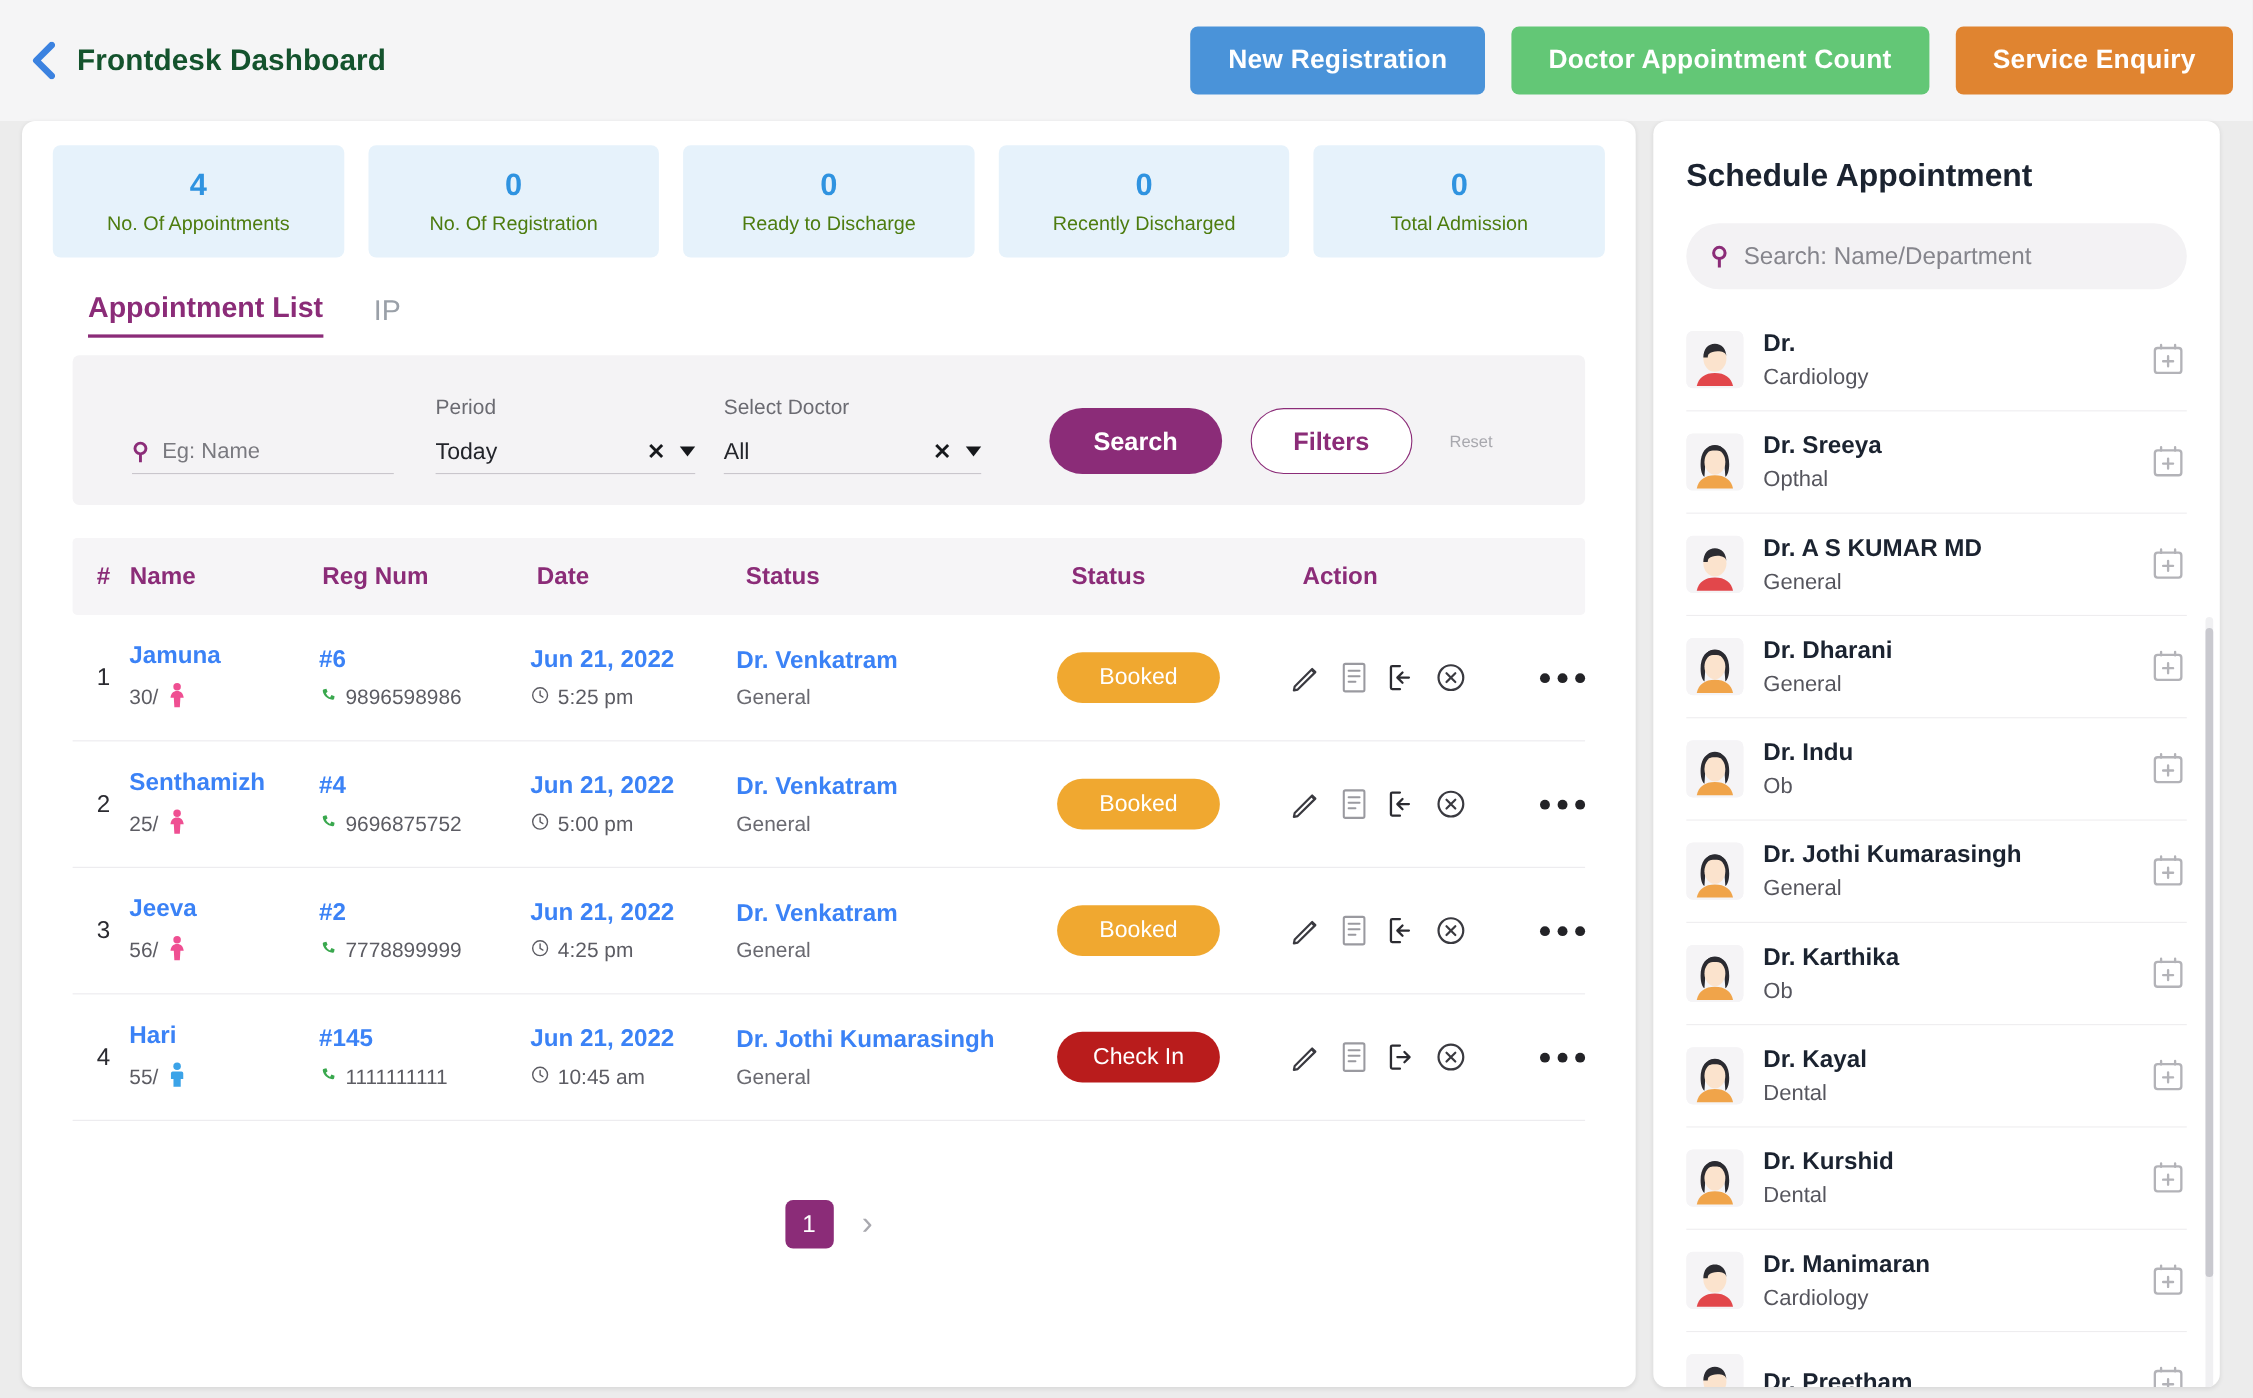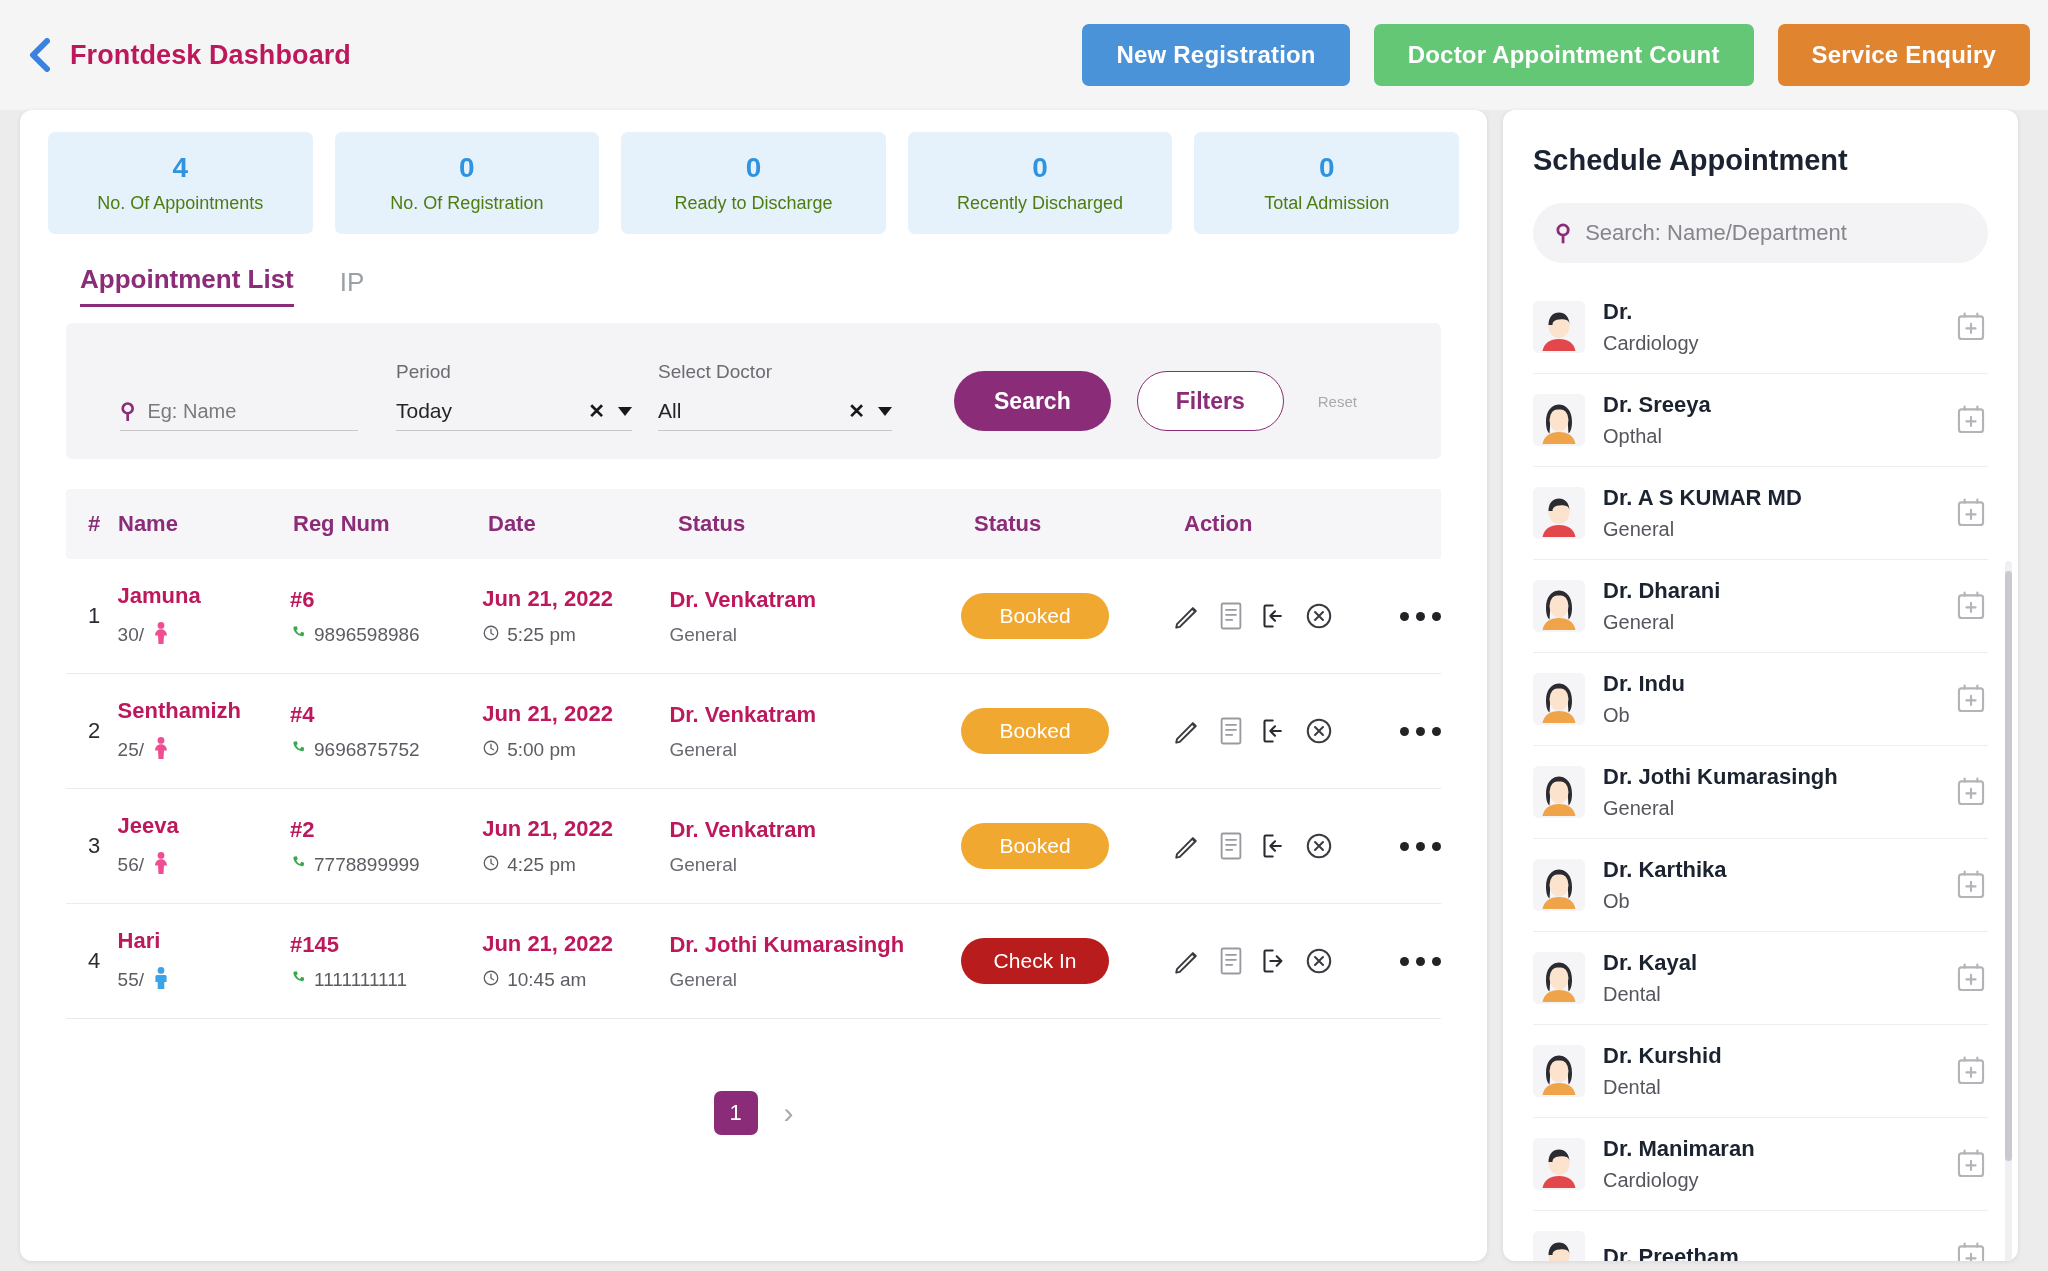--- a/index.html
+++ b/index.html
@@ -21,21 +21,21 @@
     display: flex; align-items: center;
     padding: 0 18px 0 22px;
     position: relative;
   }
   .back-icon {
     width: 34px; height: 44px; margin-right: 14px;
     display: flex; align-items: center; justify-content: center;
     cursor: pointer;
   }
   .page-title {
-    font-size: 27px; color: #be185d; font-weight: 600;
+    font-size: 27px; color: #14532d; font-weight: 600;
     letter-spacing: .1px;
   }
   .topbar-actions {
     margin-left: auto; display: flex; gap: 24px;
   }
   .tb-btn {
     height: 62px; border: none; border-radius: 7px;
     color: #fff; font-size: 24px; font-weight: 600;
     font-family: "Liberation Sans", sans-serif;
     padding: 0 34px; cursor: pointer; white-space: nowrap;
@@ -132,21 +132,21 @@
   }
   .c-idx  { width: 52px; padding-left: 22px; }
   .c-name { width: 175px; }
   .c-reg  { width: 195px; }
   .c-date { width: 190px; }
   .c-doc  { width: 296px; }
   .c-stat { width: 210px; }
   .c-act  { flex: 1; }
 
   .idx-num { font-size: 22px; color: #2b2b31; }
-  .cell-main { font-size: 22px; color: #be185d; font-weight: 600; line-height: 1.25; }
+  .cell-main { font-size: 22px; color: #3b82f6; font-weight: 600; line-height: 1.25; }
   .cell-sub  { font-size: 19px; color: #5c5c63; margin-top: 11px;
                display: flex; align-items: center; gap: 7px; }
   .doc-dept { font-size: 19px; color: #6a6a71; margin-top: 10px; }
 
   .badge {
     display: inline-flex; align-items: center; justify-content: center;
     min-width: 148px; height: 46px; border-radius: 23px;
     color: #fff; font-size: 21px; font-weight: 500;
   }
   .b-booked  { background: #f0a830; }

